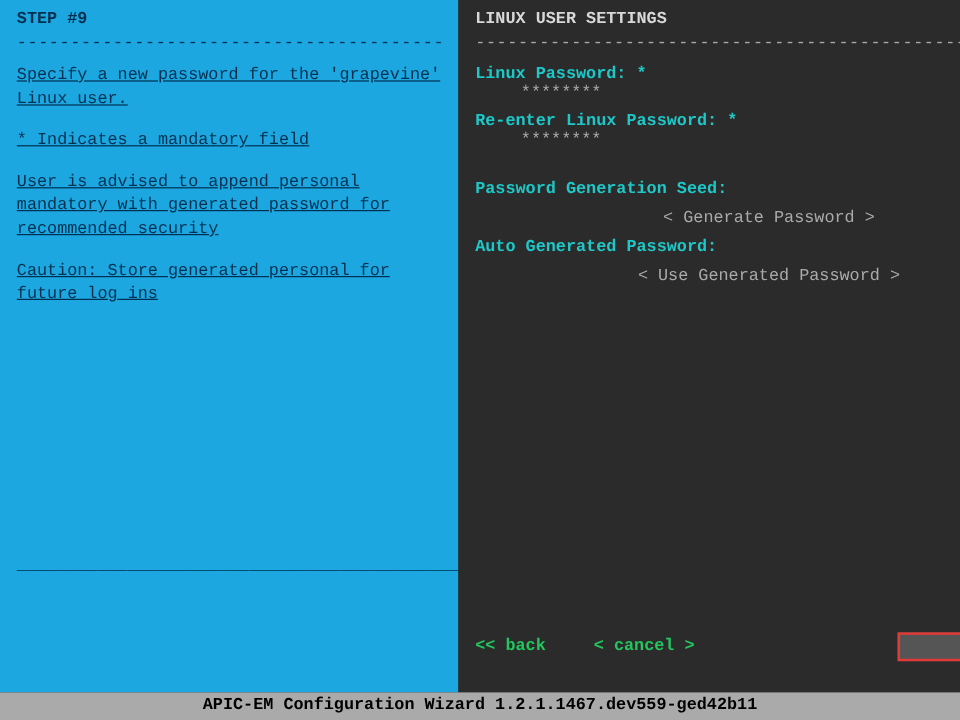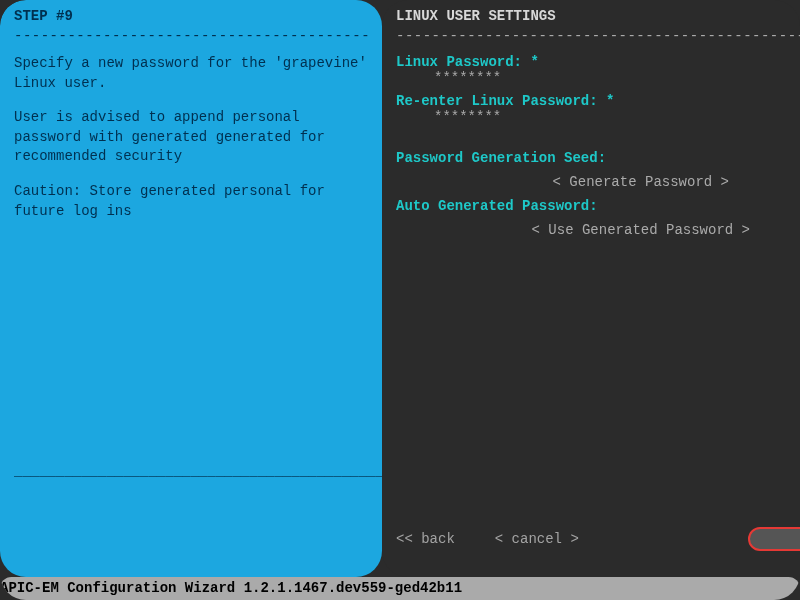--- a/index.html
+++ b/index.html
@@ -1,19 +1,18 @@
 <!DOCTYPE html>
 <html><head>
   <meta charset="utf-8">
   <style>
     * {
       margin: 0;
       padding: 0;
       box-sizing: border-box;
-      border-radius: 26px;
     }
     body {
       font-family: "Courier New", monospace;
       font-size: 14px;
       background-color: #2b2b2b;
       width: 800px;
       height: 600px;
       overflow: hidden;
       display: flex;
       flex-direction: column;
@@ -52,20 +51,21 @@
     .dashed-line {
       color: inherit;
       margin-bottom: 10px;
       letter-spacing: 0.5px;
       white-space: nowrap;
       overflow: hidden;
     }
     .left-content {
       flex: 1;
       line-height: 1.4;
+      text-decoration: underline;
     }
     .left-content p {
       margin-bottom: 15px;
     }
     .dashed-bottom {
       margin-top: auto;
       margin-bottom: 90px;
     }
     .field-label {
       color: #1ec8c8;
@@ -89,51 +89,54 @@
     }
     .nav-bar {
       display: flex;
       justify-content: flex-start;
       align-items: center;
       gap: 40px;
       margin-top: auto;
       padding-bottom: 18px;
     }
     .nav-button {
-      color: #a3a3a3;
+      color: #22c55e;
       white-space: nowrap;
+      font-weight: bold;
     }
     .nav-next {
       border: 2px solid #e53935;
       background-color: #555555;
       color: #000000;
       padding: 2px 6px;
       text-align: right;
       min-width: 138px;
       margin-left: auto;
     }
     .footer-bar {
       background-color: #aaaaaa;
       color: #000000;
+      text-align: center;
       padding: 2px 0;
       font-weight: bold;
       height: 23px;
       line-height: 19px;
     }
   </style>
 </head>
 <body>
 
 <div class="main-container">
   <div class="left-panel">
     <div class="panel-header">STEP #9</div>
     <div class="dashed-line">----------------------------------------------------</div>
     <div class="left-content">
       <p>Specify a new password for the 'grapevine' Linux user.</p>
-      <p>User is advised to append personal password with generated generated for recommended security</p>
+      <p>* Indicates a mandatory field</p>
+      <p>User is advised to append personal mandatory with generated password for recommended security</p>
       <p>Caution: Store generated personal for future log ins</p>
     </div>
     <div class="dashed-bottom">________________________________________________</div>
   </div>
 
   <div class="right-panel">
     <div class="panel-header">LINUX USER SETTINGS</div>
     <div class="dashed-line">-------------------------------------------------------</div>
 
     <div class="field-group">

